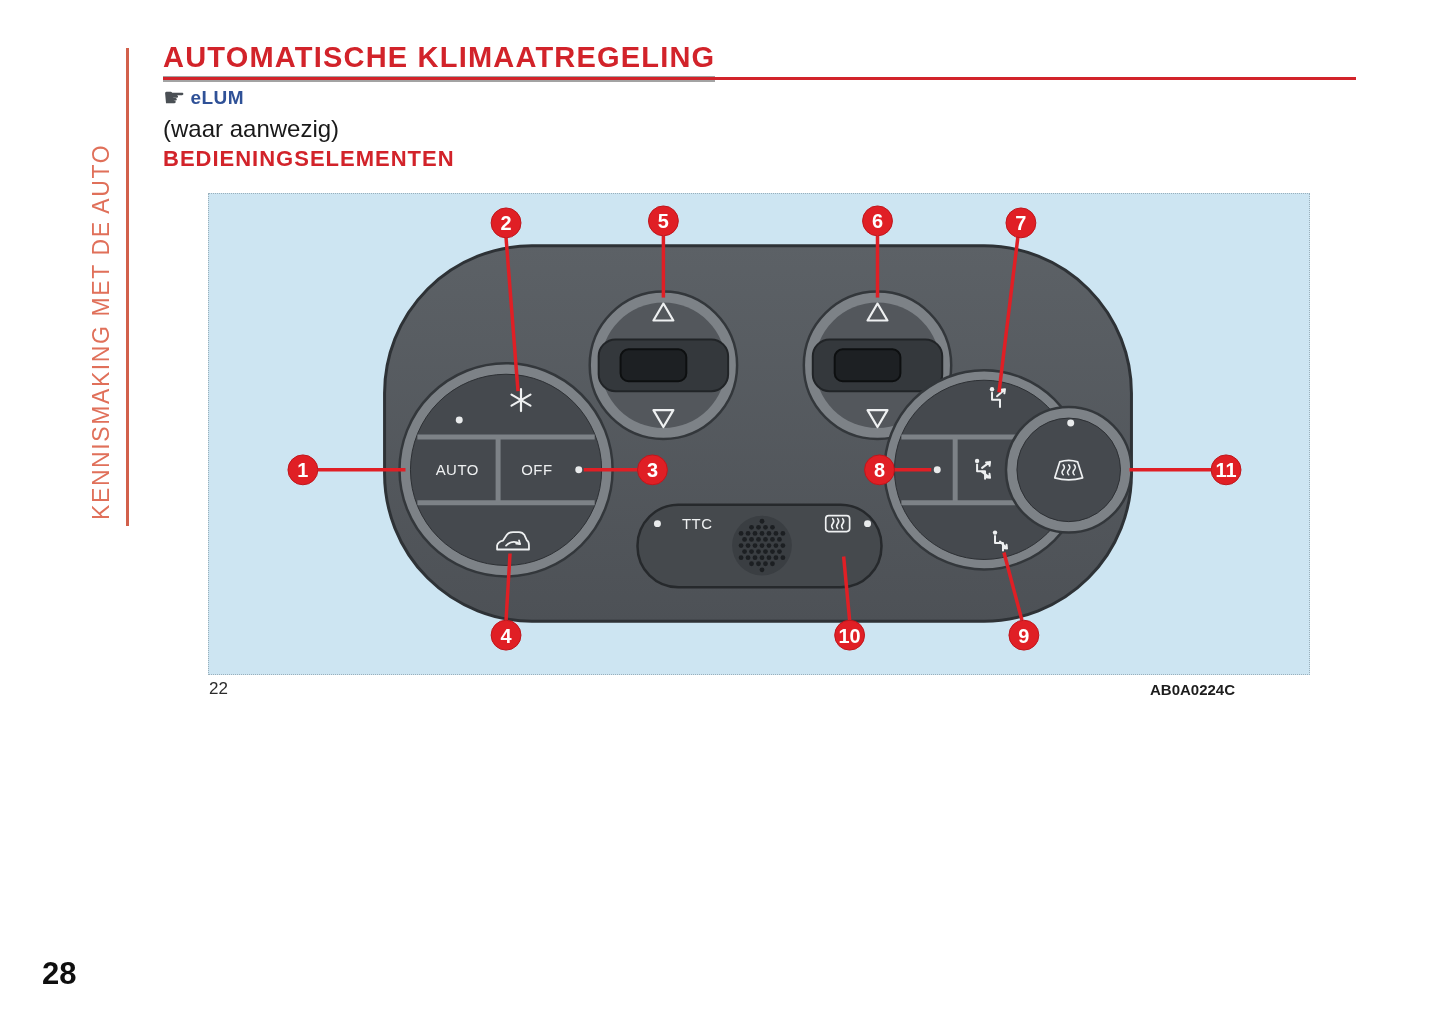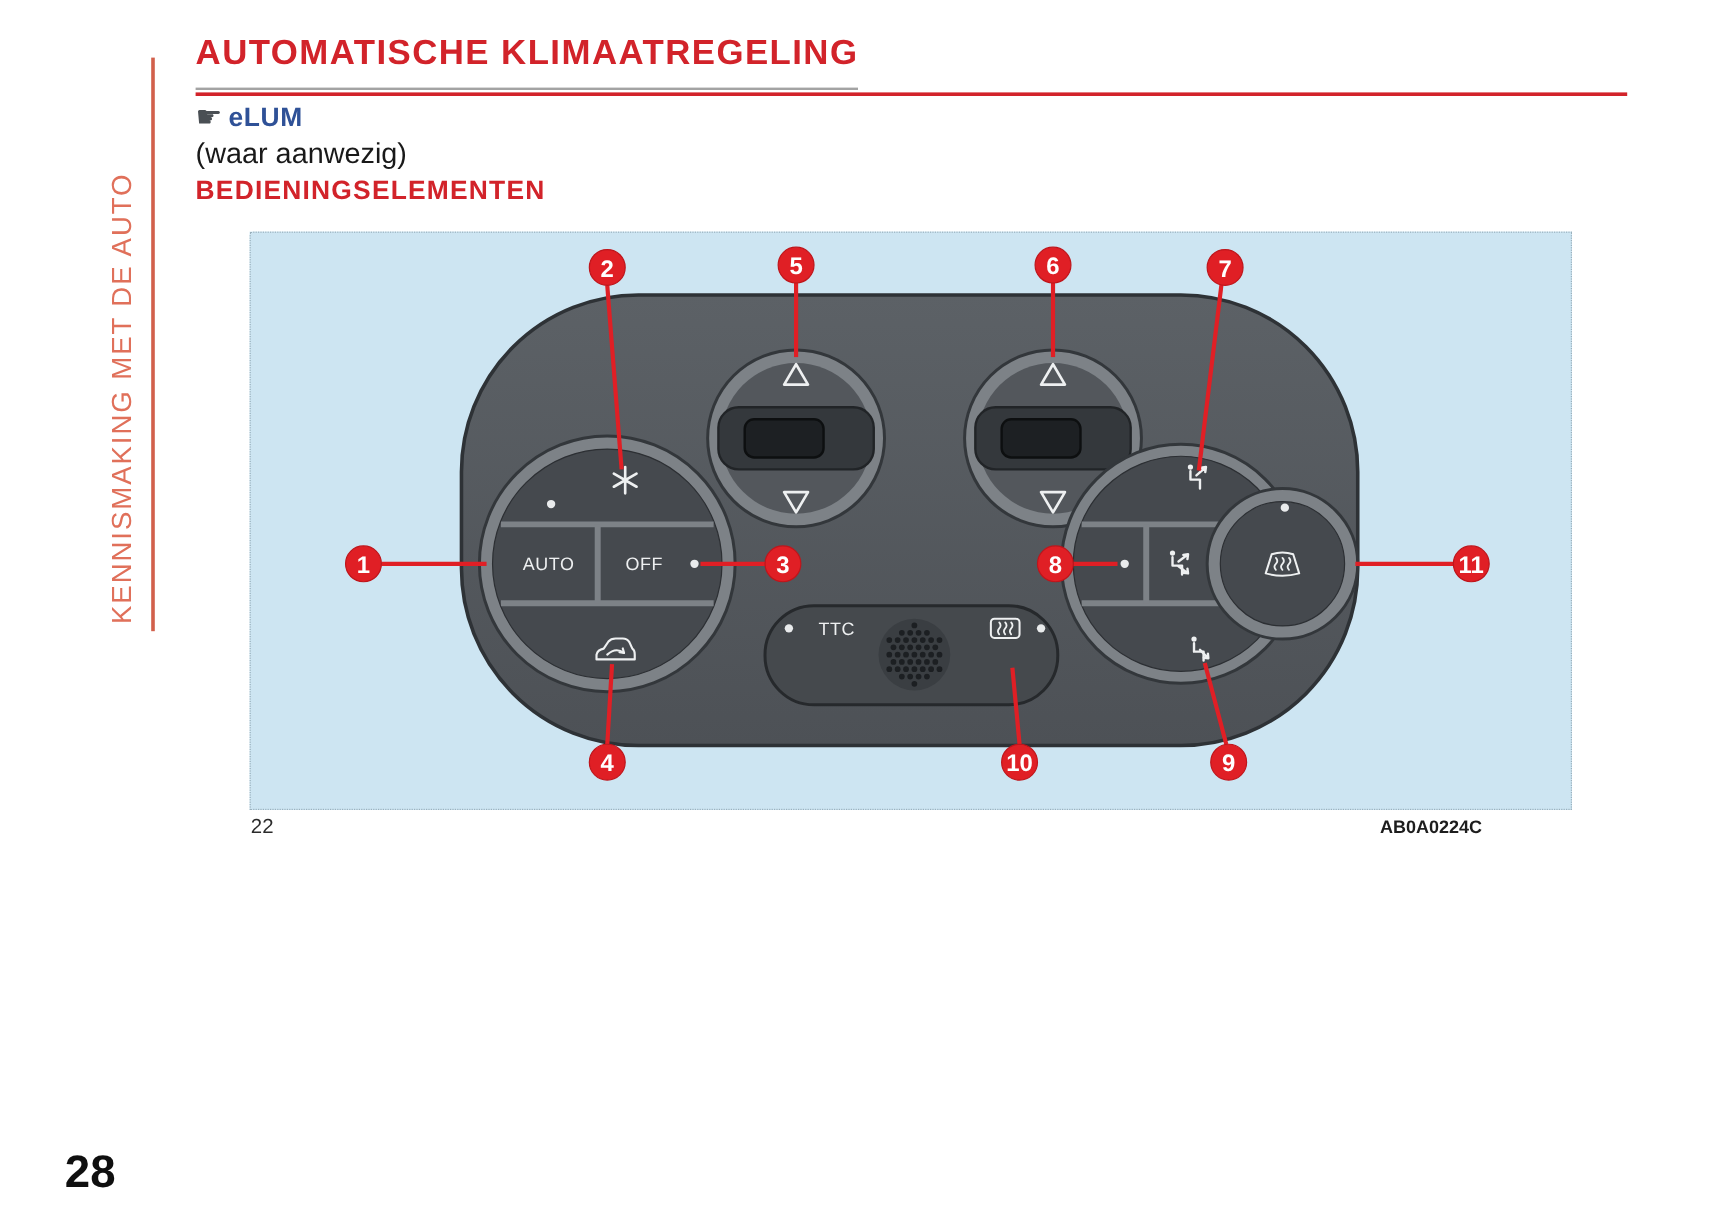--- a/index.html
+++ b/index.html
@@ -9,43 +9,43 @@
   }
   .sidebar-text {
     position:absolute; top:520px; left:88px; transform-origin:0 0;
     transform:rotate(-90deg); white-space:nowrap;
     font-size:23px; letter-spacing:1.6px; color:#e0705a;
   }
   .sidebar-line {
     position:absolute; left:126px; top:48px; width:3px; height:478px; background:#d2604b;
   }
   .title {
-    position:absolute; left:163px; top:28px; font-size:29px; font-weight:bold;
-    color:#d2232a; letter-spacing:1.2px; border-bottom:2px solid #a3a3a3; padding-bottom:12px;
+    position:absolute; left:163px; top:41px; font-size:29px; font-weight:bold;
+    color:#d2232a; letter-spacing:1.2px; border-bottom:6px solid #a3a3a3; padding-bottom:2px;
   }
   .red-rule { position:absolute; left:163px; top:77px; width:1193px; height:3px; background:#d2232a; }
   .logo-row { position:absolute; left:163px; top:85px; display:flex; align-items:center; gap:5px; }
   .hand-icon { font-size:25px; color:#4a4f54; line-height:1; }
-  .logo-text { font-size:22px; font-weight:bold; color:#2f5197; letter-spacing:0.5px; }
+  .logo-text { font-size:19px; font-weight:bold; color:#2f5197; letter-spacing:0.5px; }
   .note { position:absolute; left:163px; top:115px; font-size:24px; color:#191919; }
   .subtitle {
     position:absolute; left:163px; top:146px; font-size:22px; font-weight:bold;
     color:#d2232a; letter-spacing:1px;
   }
   .figure-panel {
     position:absolute; left:208px; top:193px; width:1102px; height:482px;
     background:#cde5f2; border:1px dotted #9ab0bc; box-sizing:border-box;
   }
   .figure-panel svg { display:block; width:100%; height:100%; }
   .figure-number { position:absolute; left:209px; top:679px; font-size:17px; color:#2b2b2b; }
   .figure-code {
     position:absolute; left:1150px; top:681px; width:158px; text-align:left;
     font-size:15px; font-weight:bold; color:#1d1d1d;
   }
-  .page-number { position:absolute; left:54px; top:956px; font-size:38px; font-weight:bold; color:#0f0f0f; }
+  .page-number { position:absolute; left:42px; top:956px; font-size:31px; font-weight:bold; color:#0f0f0f; }
 
   
   .knob-label {
     fill:#eef0f1; font-size:15px; text-anchor:middle; letter-spacing:0.5px;
     font-family:"Liberation Sans", sans-serif;
   }
   .icon-stroke { stroke:#eef0f1; fill:none; stroke-linecap:round; stroke-linejoin:round; }
   .dot { fill:#e9ebec; }
   .callout line { stroke:#e01f25; stroke-width:3.5; }
   .callout circle { fill:#e01f25; stroke:#bf151b; stroke-width:1; }

